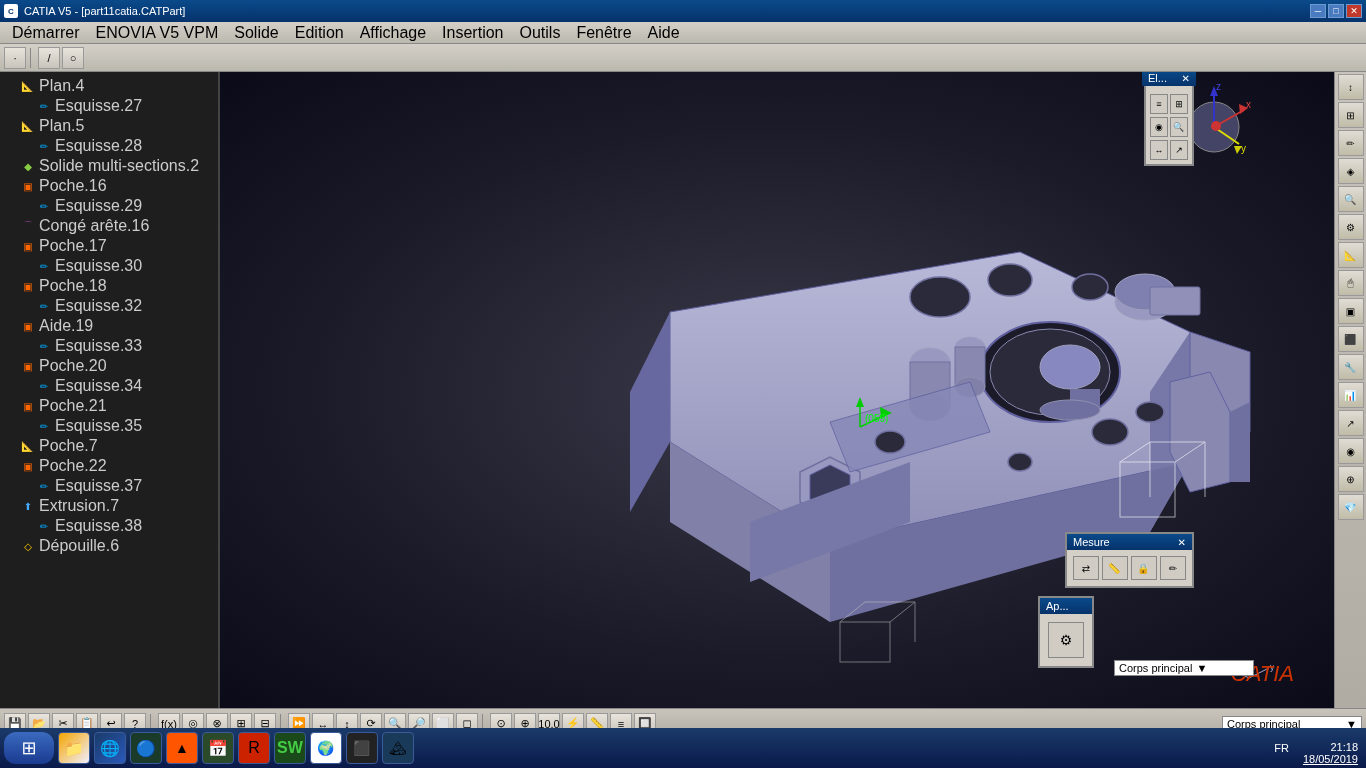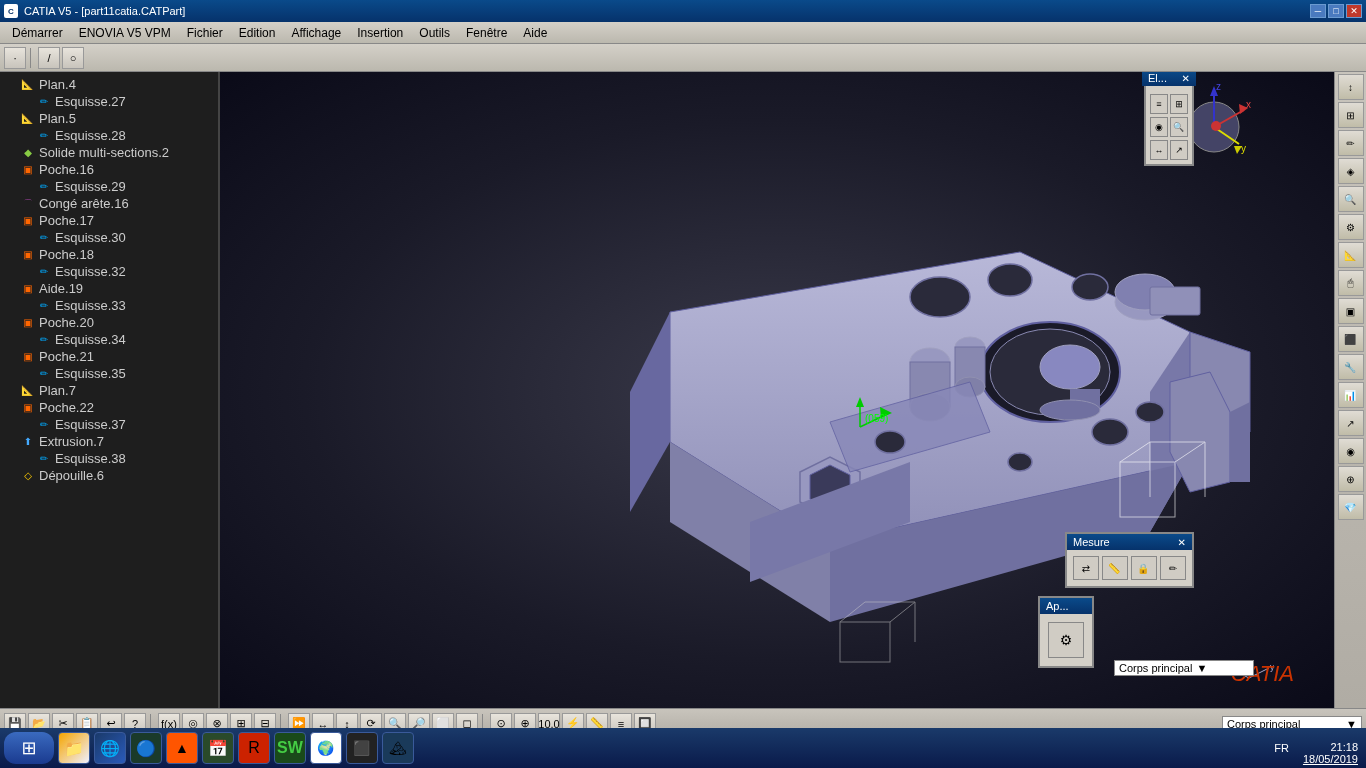--- a/index.html
+++ b/index.html
@@ -27,21 +27,21 @@
       height: 22px;
       background: linear-gradient(to bottom, #d4d0c8, #bbb8ae);
       display: flex;
       align-items: center;
       padding: 0 4px;
       border-bottom: 1px solid #888;
     }
     .menu-item {
       padding: 8px 8px;
       cursor: pointer;
-      font-size: 12px;
+      font-size: 16px;
       color: #000;
       height: 100%;
       display: flex;
       align-items: center;
     }
 
     
     #toolbar {
       height: 28px;
       background: linear-gradient(to bottom, #d4d0c8, #bbb8ae);
@@ -78,21 +78,21 @@
     }
     .tree-item {
       display: flex;
       align-items: center;
       padding: 1px 4px;
       cursor: pointer;
       white-space: nowrap;
     }
     .tree-item .indent { display: inline-block; width: 16px; flex-shrink: 0; }
     .tree-item .icon { width: 16px; height: 14px; margin-right: 3px; flex-shrink: 0; display: inline-flex; align-items: center; justify-content: center; font-size: 10px; }
-    .tree-item .label { font-size: 13px; color: #ccc; }
+    .tree-item .label { font-size: 16px; color: #ccc; }
 
     
     .icon-plane { color: #ffaa00; }
     .icon-sketch { color: #00aaff; }
     .icon-solid { color: #88cc44; }
     .icon-pocket { color: #ff6600; }
     .icon-fillet { color: #aa44aa; }
     .icon-extrude { color: #44aaff; }
     .icon-draft { color: #ffcc00; }
 
@@ -287,21 +287,21 @@
   <div class="controls">
     <div class="ctrl-btn">─</div>
     <div class="ctrl-btn">□</div>
     <div class="ctrl-btn close">✕</div>
   </div>
 </div>
 
 <div id="menubar">
   <div class="menu-item">Démarrer</div>
   <div class="menu-item">ENOVIA V5 VPM</div>
-  <div class="menu-item">Fichier</div>
+  <div class="menu-item">Solide</div>
   <div class="menu-item">Edition</div>
   <div class="menu-item">Affichage</div>
   <div class="menu-item">Insertion</div>
   <div class="menu-item">Outils</div>
   <div class="menu-item">Fenêtre</div>
   <div class="menu-item">Aide</div>
 </div>
 
 <div id="toolbar">
   <div class="toolbar-btn">·</div>
@@ -407,21 +407,21 @@
     </div>
     <div class="tree-item">
       <span class="indent"></span>
         <span class="indent"></span>
       <span class="icon icon-sketch">✏</span>
       <span class="label">Esquisse.35</span>
     </div>
     <div class="tree-item">
       <span class="indent"></span>
       <span class="icon icon-plane">📐</span>
-      <span class="label">Plan.7</span>
+      <span class="label">Poche.7</span>
     </div>
     <div class="tree-item">
       <span class="indent"></span>
       <span class="icon icon-pocket">▣</span>
       <span class="label">Poche.22</span>
     </div>
     <div class="tree-item">
       <span class="indent"></span>
         <span class="indent"></span>
       <span class="icon icon-sketch">✏</span>

